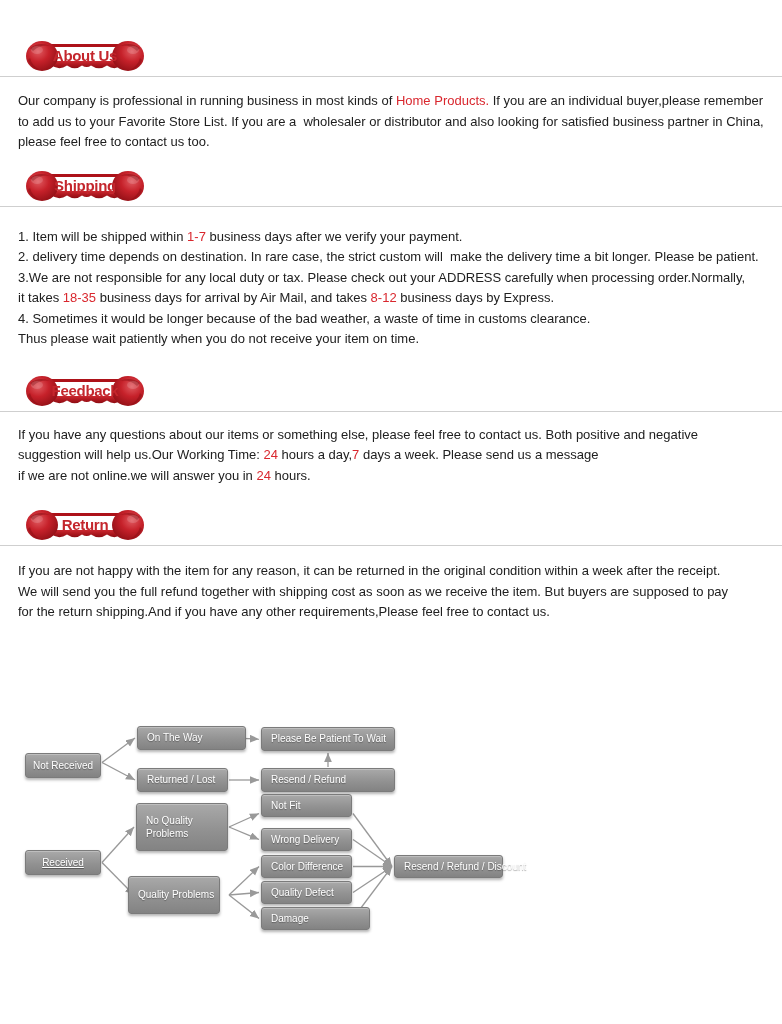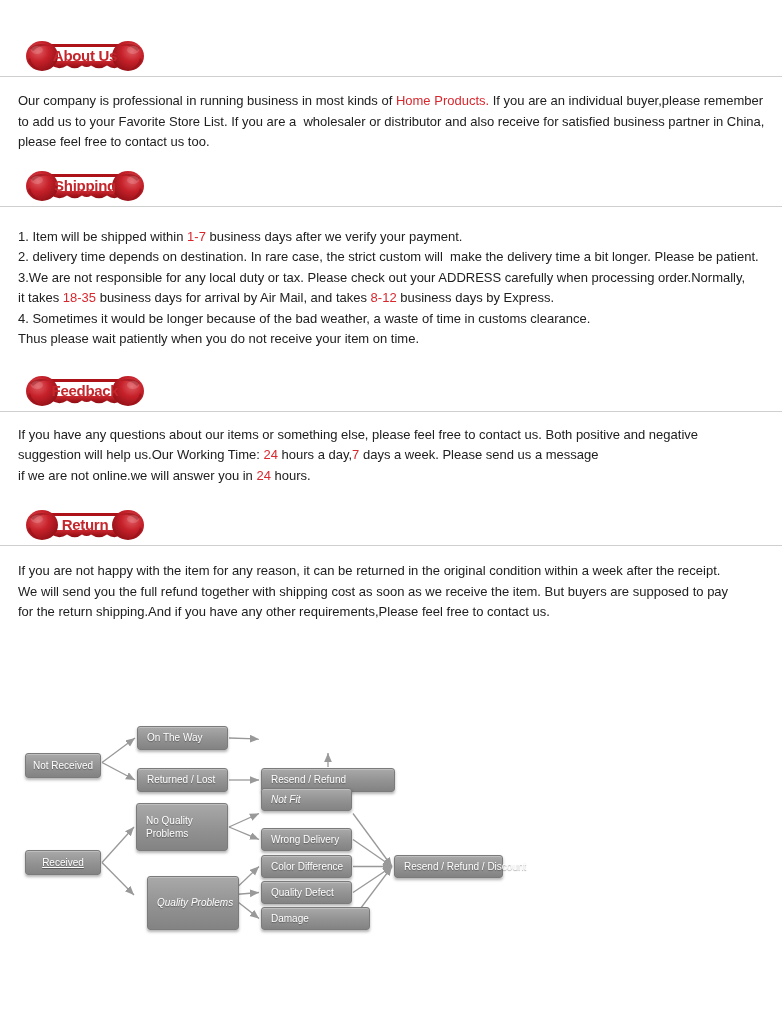--- a/index.html
+++ b/index.html
@@ -74,21 +74,21 @@
       <ellipse cx="17" cy="16" rx="16" ry="15" fill="url(#rosGrad)"></ellipse>
       <path d="M5,8 Q14,1 25,6 Q16,4 8,11 Z" fill="#8c0e14" opacity="0.55"></path>
       <path d="M3,20 Q6,28 15,30 Q7,26 5,18 Z" fill="#8c0e14" opacity="0.5"></path>
       <ellipse cx="12" cy="10" rx="6" ry="4" fill="#ffffff" opacity="0.15"></ellipse>
     </g>
     <text x="60" y="21" text-anchor="middle" font-size="15" fill="#c4262c">About Us</text>
   </svg>
   <hr class="sec-rule">
   <div class="sec-text">
       <div class="tline"><span>Our company is professional in running business in most kinds of </span><span class="red">Home Products.</span><span> If you are an individual buyer,please remember</span></div>
-      <div class="tline"><span>to add us to your Favorite Store List. If you are a  wholesaler or distributor and also receive for satisfied business partner in China,</span></div>
+      <div class="tline"><span>to add us to your Favorite Store List. If you are a  wholesaler or distributor and also looking for satisfied business partner in China,</span></div>
       <div class="tline"><span>please feel free to contact us too.</span></div>
     </div>
 </section>
 
 <section>
   <svg class="banner mt17" width="120" height="34" viewBox="0 0 120 34">
     <rect x="10" y="4" width="100" height="3" fill="#ad1219"></rect>
     <path d="M12,21 H108 V23 Q104,29.5 97,25 Q90,31 82,25.5 Q74,31 66,25.5 Q62,28.5 57,25.5 Q50,31 42,25.5 Q34,31 26,25 Q18,29.5 12,23 Z" fill="url(#fabGrad)"></path>
     <rect x="12" y="7" width="96" height="14" fill="#ffffff"></rect>
     <g>
@@ -191,39 +191,42 @@
       <line x1="229" y1="176" x2="259" y2="199.5" stroke="#999999" stroke-width="1.3" marker-end="url(#arr)"></line>
       <line x1="353" y1="94.5" x2="392" y2="147.5" stroke="#999999" stroke-width="1.3" marker-end="url(#arr)"></line>
       <line x1="353" y1="120.5" x2="392" y2="147.5" stroke="#999999" stroke-width="1.3" marker-end="url(#arr)"></line>
       <line x1="353" y1="147.5" x2="392" y2="147.5" stroke="#999999" stroke-width="1.3" marker-end="url(#arr)"></line>
       <line x1="353" y1="173.5" x2="392" y2="147.5" stroke="#999999" stroke-width="1.3" marker-end="url(#arr)"></line>
       <line x1="353" y1="199.5" x2="392" y2="147.5" stroke="#999999" stroke-width="1.3" marker-end="url(#arr)"></line>
     </svg>
     <div class="fnode center" style="left: 25px; top: 34px; width: 76px; height: 25px;">
       <span>Not Received</span>
     </div>
-    <div class="fnode" style="left: 137px; top: 7px; width: 91px; height: 24px;">
+    <div class="fnode" style="left: 137px; top: 7px; width: 109px; height: 24px;">
       <span>On The Way</span>
+    </div>
+    <div class="fnode" style="left: 261px; top: 8px; width: 134px; height: 24px;">
+      <span>Please Be Patient To Wait</span>
     </div>
     <div class="fnode" style="left: 137px; top: 49px; width: 91px; height: 24px;">
       <span>Returned / Lost</span>
     </div>
     <div class="fnode" style="left: 261px; top: 49px; width: 134px; height: 24px;">
       <span>Resend / Refund</span>
     </div>
     <div class="fnode center" style="left: 25px; top: 131px; width: 76px; height: 25px; text-decoration: underline;">
       <span>Received</span>
     </div>
     <div class="fnode wrap" style="left: 136px; top: 84px; width: 92px; height: 48px;">
       <span>No Quality Problems</span>
     </div>
-    <div class="fnode" style="left: 147px; top: 157px; width: 92px; height: 54px; font-style: italic;">
+    <div class="fnode" style="left: 128px; top: 157px; width: 92px; height: 38px;">
       <span>Quality Problems</span>
     </div>
-    <div class="fnode" style="left: 261px; top: 69px; width: 91px; height: 23px; font-style: italic;">
+    <div class="fnode" style="left: 261px; top: 75px; width: 91px; height: 23px;">
       <span>Not Fit</span>
     </div>
     <div class="fnode" style="left: 261px; top: 109px; width: 91px; height: 23px;">
       <span>Wrong Delivery</span>
     </div>
     <div class="fnode" style="left: 261px; top: 136px; width: 91px; height: 23px;">
       <span>Color Difference</span>
     </div>
     <div class="fnode" style="left: 261px; top: 162px; width: 91px; height: 23px;">
       <span>Quality Defect</span>

